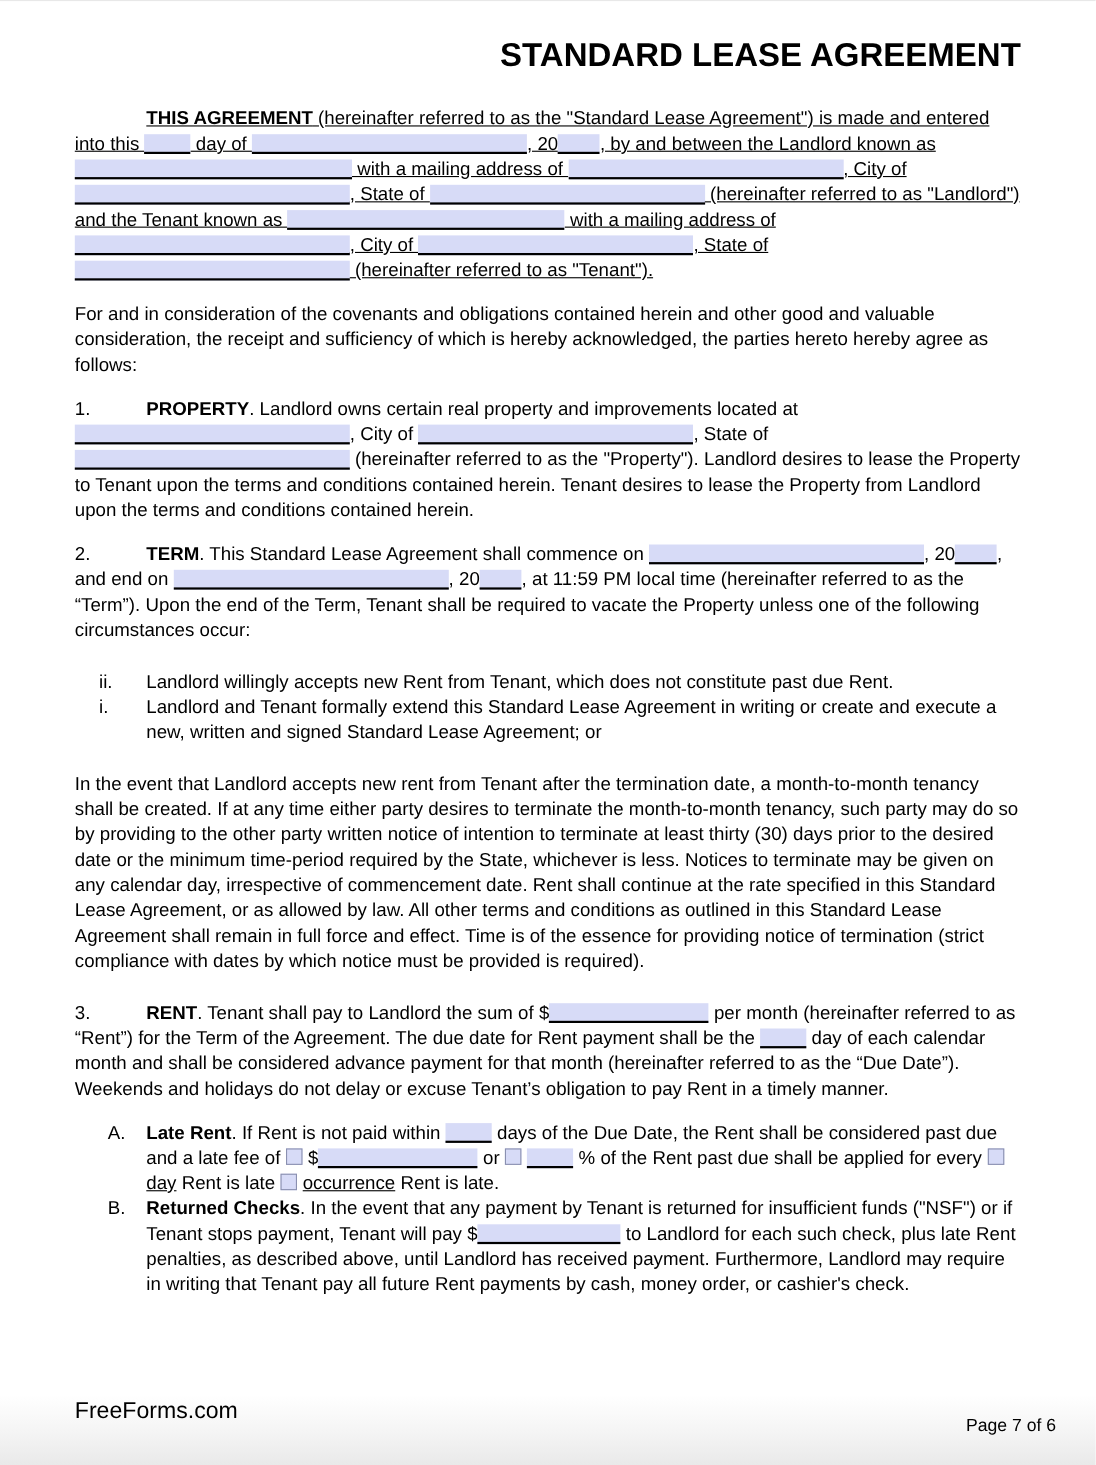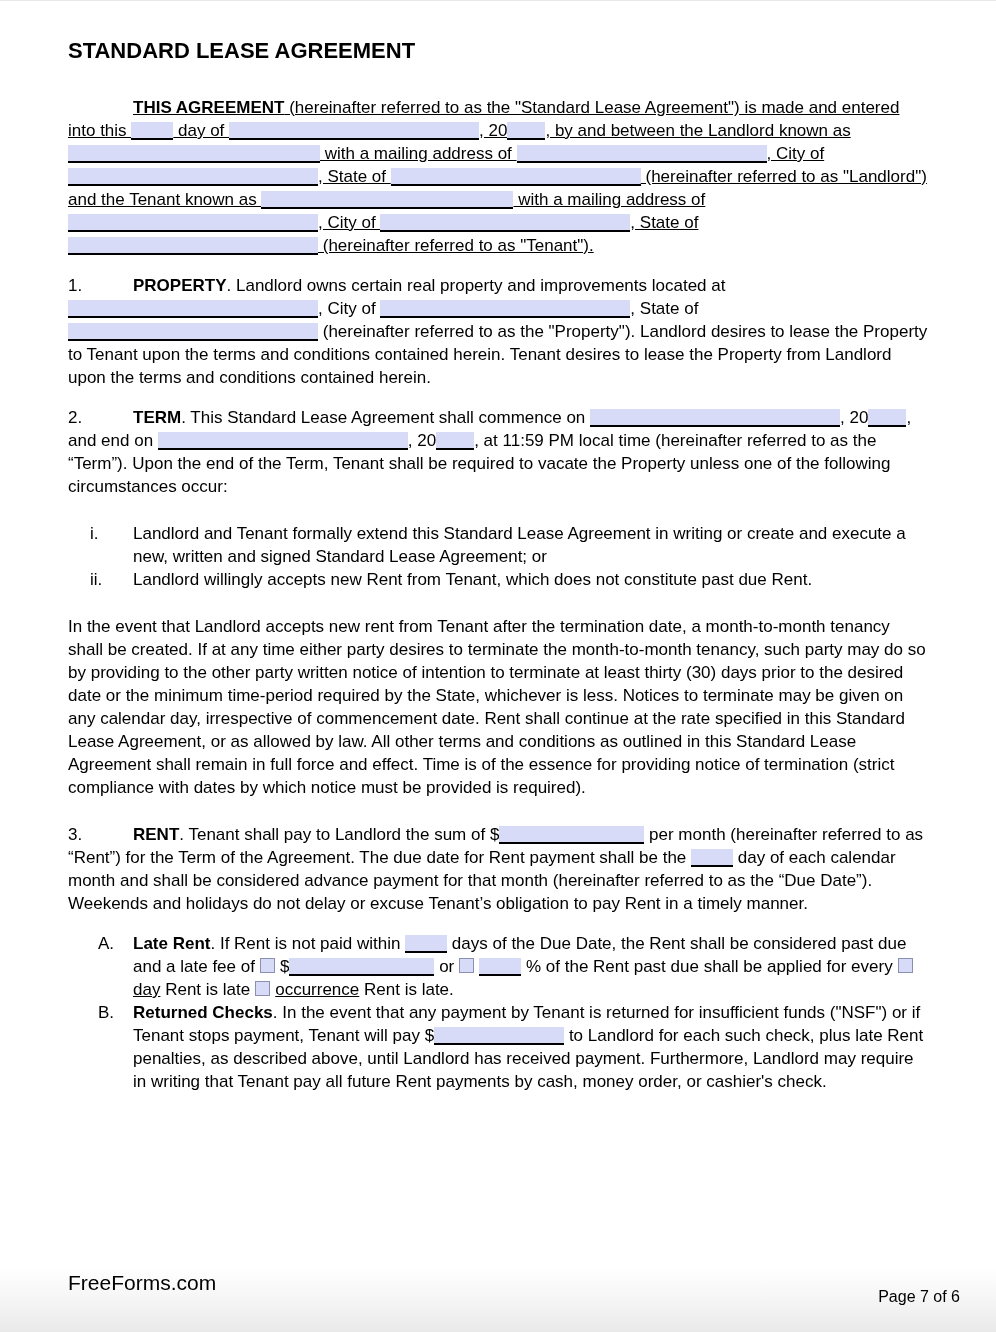--- a/index.html
+++ b/index.html
@@ -6,21 +6,21 @@
   body{
     width:996px;height:1332px;overflow:hidden;position:relative;
     background:#ffffff;color:#000;
     font-family:"Liberation Sans","DejaVu Sans",sans-serif;
     font-size:17px;line-height:23px;
     border-top:1px solid #e8e8e8;
     box-sizing:border-box;
   }
   .content{padding:0 68px;position:relative;z-index:1;}
   .doc-title{
-    text-align:left;font-weight:bold;font-size:22px;line-height:34px;
+    text-align:right;font-weight:bold;font-size:30px;line-height:34px;
     margin:33px 0 0 0;
   }
   .block{margin:17px 0 0 0;}
   .mt-lg{margin-top:24px;}
   .intro{margin-top:28px;text-indent:65px;text-decoration:underline;}
   .num{display:inline-block;width:65px;text-indent:0;}
   b{font-weight:bold;}
   .blank{
     display:inline-block;height:16px;
     background:var(--field_fill,#d7dbf7);
@@ -53,28 +53,29 @@
 </style>
 </head>
 <body>
 
 <div class="content">
 
   <h1 class="doc-title">STANDARD LEASE AGREEMENT</h1>
 
   <p class="block intro"><b>THIS AGREEMENT</b><span> (hereinafter referred to as the "Standard Lease Agreement") is made and entered into this </span><span class="blank w-sm"></span><span> day of </span><span class="blank w-lg"></span><span>, 20</span><span class="blank w-xs"></span><span>, by and between the Landlord known as </span><span class="blank w-name"></span><span> with a mailing address of </span><span class="blank w-lg"></span><span>, City of </span><span class="blank w-lg"></span><span>, State of </span><span class="blank w-lg"></span><span> (hereinafter referred to as "Landlord") and the Tenant known as </span><span class="blank w-name"></span><span> with a mailing address of </span><span class="blank w-lg"></span><span>, City of </span><span class="blank w-lg"></span><span>, State of </span><span class="blank w-lg"></span><span> (hereinafter referred to as "Tenant").</span></p>
 
+  <p class="block">For and in consideration of the covenants and obligations contained herein and other good and valuable consideration, the receipt and sufficiency of which is hereby acknowledged, the parties hereto hereby agree as follows:</p>
 
   <p class="block"><span class="num">1.</span><b>PROPERTY</b><span>. Landlord owns certain real property and improvements located at </span><span class="blank w-lg"></span><span>, City of </span><span class="blank w-lg"></span><span>, State of </span><span class="blank w-lg"></span><span> (hereinafter referred to as the "Property"). Landlord desires to lease the Property to Tenant upon the terms and conditions contained herein. Tenant desires to lease the Property from Landlord upon the terms and conditions contained herein.</span></p>
 
   <p class="block"><span class="num">2.</span><b>TERM</b><span>. This Standard Lease Agreement shall commence on </span><span class="blank w-lg"></span><span>, 20</span><span class="blank w-xs"></span><span>, and end on </span><span class="blank w-lg"></span><span>, 20</span><span class="blank w-xs"></span><span>, at 11:59 PM local time (hereinafter referred to as the “Term”). Upon the end of the Term, Tenant shall be required to vacate the Property unless one of the following circumstances occur:</span></p>
 
   <div class="block mt-lg">
+    <div class="li"><span class="li-marker-roman">ii.</span><span>Landlord willingly accepts new Rent from Tenant, which does not constitute past due Rent.</span></div>
     <div class="li"><span class="li-marker-roman">i.</span><span>Landlord and Tenant formally extend this Standard Lease Agreement in writing or create and execute a new, written and signed Standard Lease Agreement; or</span></div>
-    <div class="li"><span class="li-marker-roman">ii.</span><span>Landlord willingly accepts new Rent from Tenant, which does not constitute past due Rent.</span></div>
   </div>
 
   <p class="block mt-lg">In the event that Landlord accepts new rent from Tenant after the termination date, a month-to-month tenancy shall be created. If at any time either party desires to terminate the month-to-month tenancy, such party may do so by providing to the other party written notice of intention to terminate at least thirty (30) days prior to the desired date or the minimum time-period required by the State, whichever is less. Notices to terminate may be given on any calendar day, irrespective of commencement date. Rent shall continue at the rate specified in this Standard Lease Agreement, or as allowed by law. All other terms and conditions as outlined in this Standard Lease Agreement shall remain in full force and effect. Time is of the essence for providing notice of termination (strict compliance with dates by which notice must be provided is required).</p>
 
   <p class="block mt-lg"><span class="num">3.</span><b>RENT</b><span>. Tenant shall pay to Landlord the sum of $</span><span class="blank w-md"></span><span> per month (hereinafter referred to as “Rent”) for the Term of the Agreement. The due date for Rent payment shall be the </span><span class="blank w-sm"></span><span> day of each calendar month and shall be considered advance payment for that month (hereinafter referred to as the “Due Date”). Weekends and holidays do not delay or excuse Tenant’s obligation to pay Rent in a timely manner.</span></p>
 
   <div class="block">
     <div class="li"><span class="li-marker-letter">A.</span><b>Late Rent</b><span>. If Rent is not paid within </span><span class="blank w-sm"></span><span> days of the Due Date, the Rent shall be considered past due and a late fee of</span><span class="checkbox"></span><span>$</span><span class="blank w-md"></span><span> or</span><span class="checkbox"></span><span class="blank w-sm"></span><span> % of the Rent past due shall be applied for every</span><span class="checkbox"></span><span class="ul">day</span><span> Rent is late</span><span class="checkbox"></span><span class="ul">occurrence</span><span> Rent is late.</span></div>
     <div class="li"><span class="li-marker-letter">B.</span><b>Returned Checks</b><span>. In the event that any payment by Tenant is returned for insufficient funds ("NSF") or if Tenant stops payment, Tenant will pay $</span><span class="blank w-nsf"></span><span> to Landlord for each such check, plus late Rent penalties, as described above, until Landlord has received payment. Furthermore, Landlord may require in writing that Tenant pay all future Rent payments by cash, money order, or cashier's check.</span></div>
   </div>

